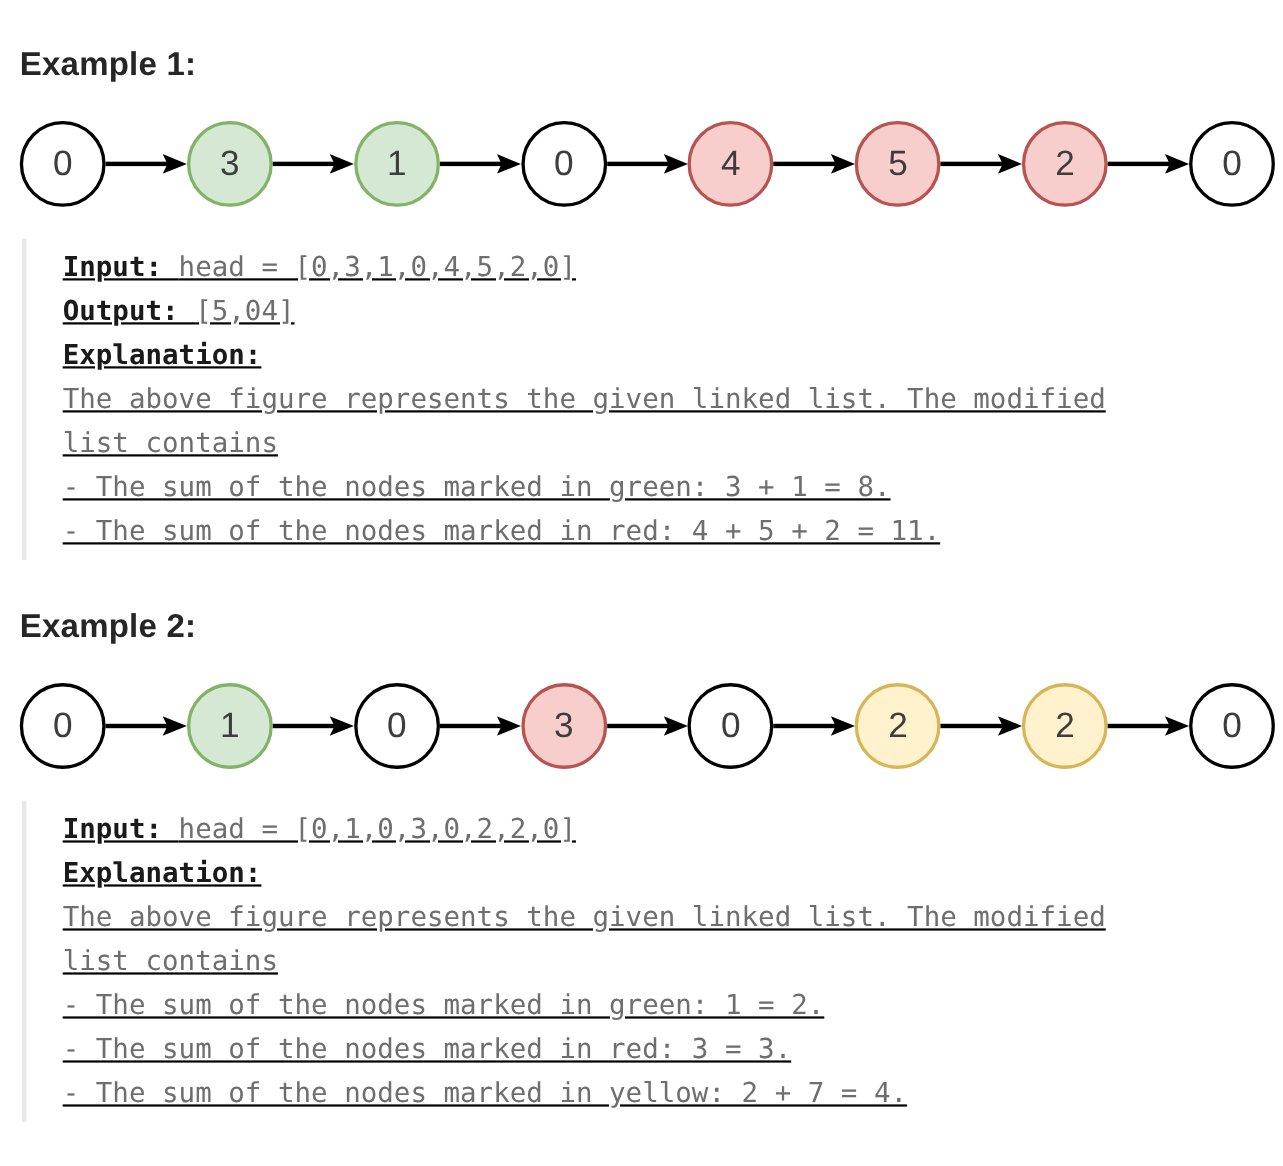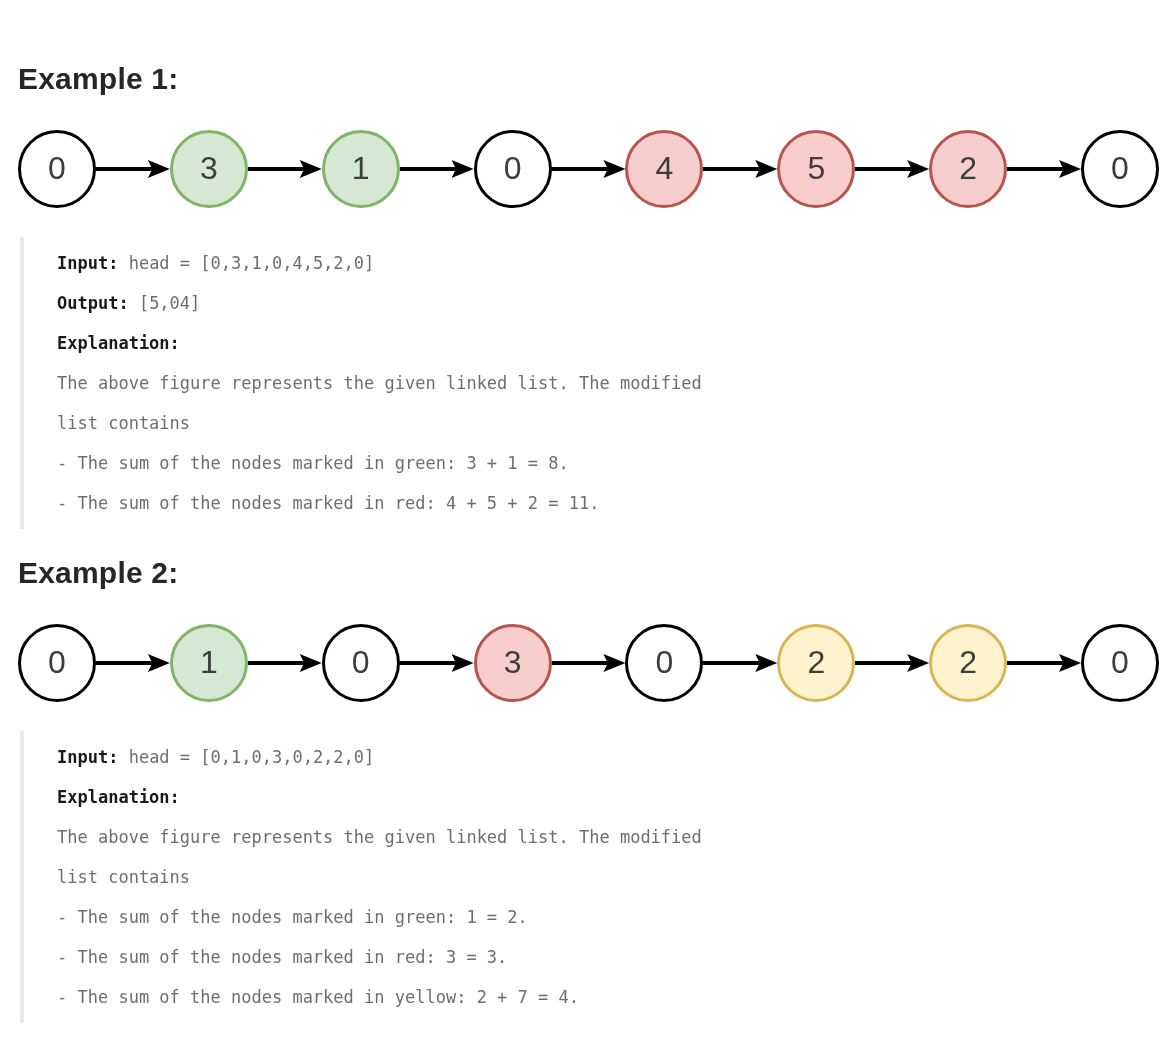--- a/index.html
+++ b/index.html
@@ -2,21 +2,21 @@
 <html><head>
 <meta charset="utf-8">
 <style>
   html, body { margin: 0; padding: 0; background: #ffffff; }
   .page {
     position: relative;
     width: 1166px;
     height: 1060px;
     overflow: hidden;
     box-sizing: border-box;
-    padding: 62px 0 0 18px;
+    padding: 42px 0 0 18px;
     font-family: "Liberation Sans", sans-serif;
     background: #ffffff;
   }
   .example-heading {
     margin: 0;
     font-size: 30px;
     line-height: 34px;
     font-weight: 700;
     color: var(--heading, #262626);
     letter-spacing: 0.2px;
@@ -65,27 +65,28 @@
     height: 19px;
     background: var(--arrow, #000);
     clip-path: polygon(0 3%, 100% 50%, 0 97%, 20% 50%);
   }
   .example-block {
     box-sizing: border-box;
     margin: 29px 0 0 2px;
     border-left: 4px solid var(--bar, #e8e8e8);
     padding: 6px 0 6px 33px;
     font-family: "DejaVu Sans Mono", monospace;
-    font-size: 17px;
+    font-size: 25px;
     line-height: 40px;
+    text-decoration: underline;
   }
   .code-line { white-space: pre; }
   .io-label { font-weight: 700; color: var(--bold, #1a1a1a); }
   .io-text  { color: var(--gray, #6e6e6e); }
-  .example-2 { margin-top: 27px; }
+  .example-2 { margin-top: 44px; }
 </style>
 </head>
 <body>
 
 <div class="page" style="--heading: #262626; --bold: #1a1a1a; --gray: #6e6e6e; --bar: #e8e8e8; --arrow: #000000; --digit: #3d3d3d;">
 
   <section class="example example-1">
     <h3 class="example-heading">Example 1:</h3>
     <div class="diagram">
         <div class="node" style="background: rgb(255, 255, 255); border-color: rgb(0, 0, 0);">

